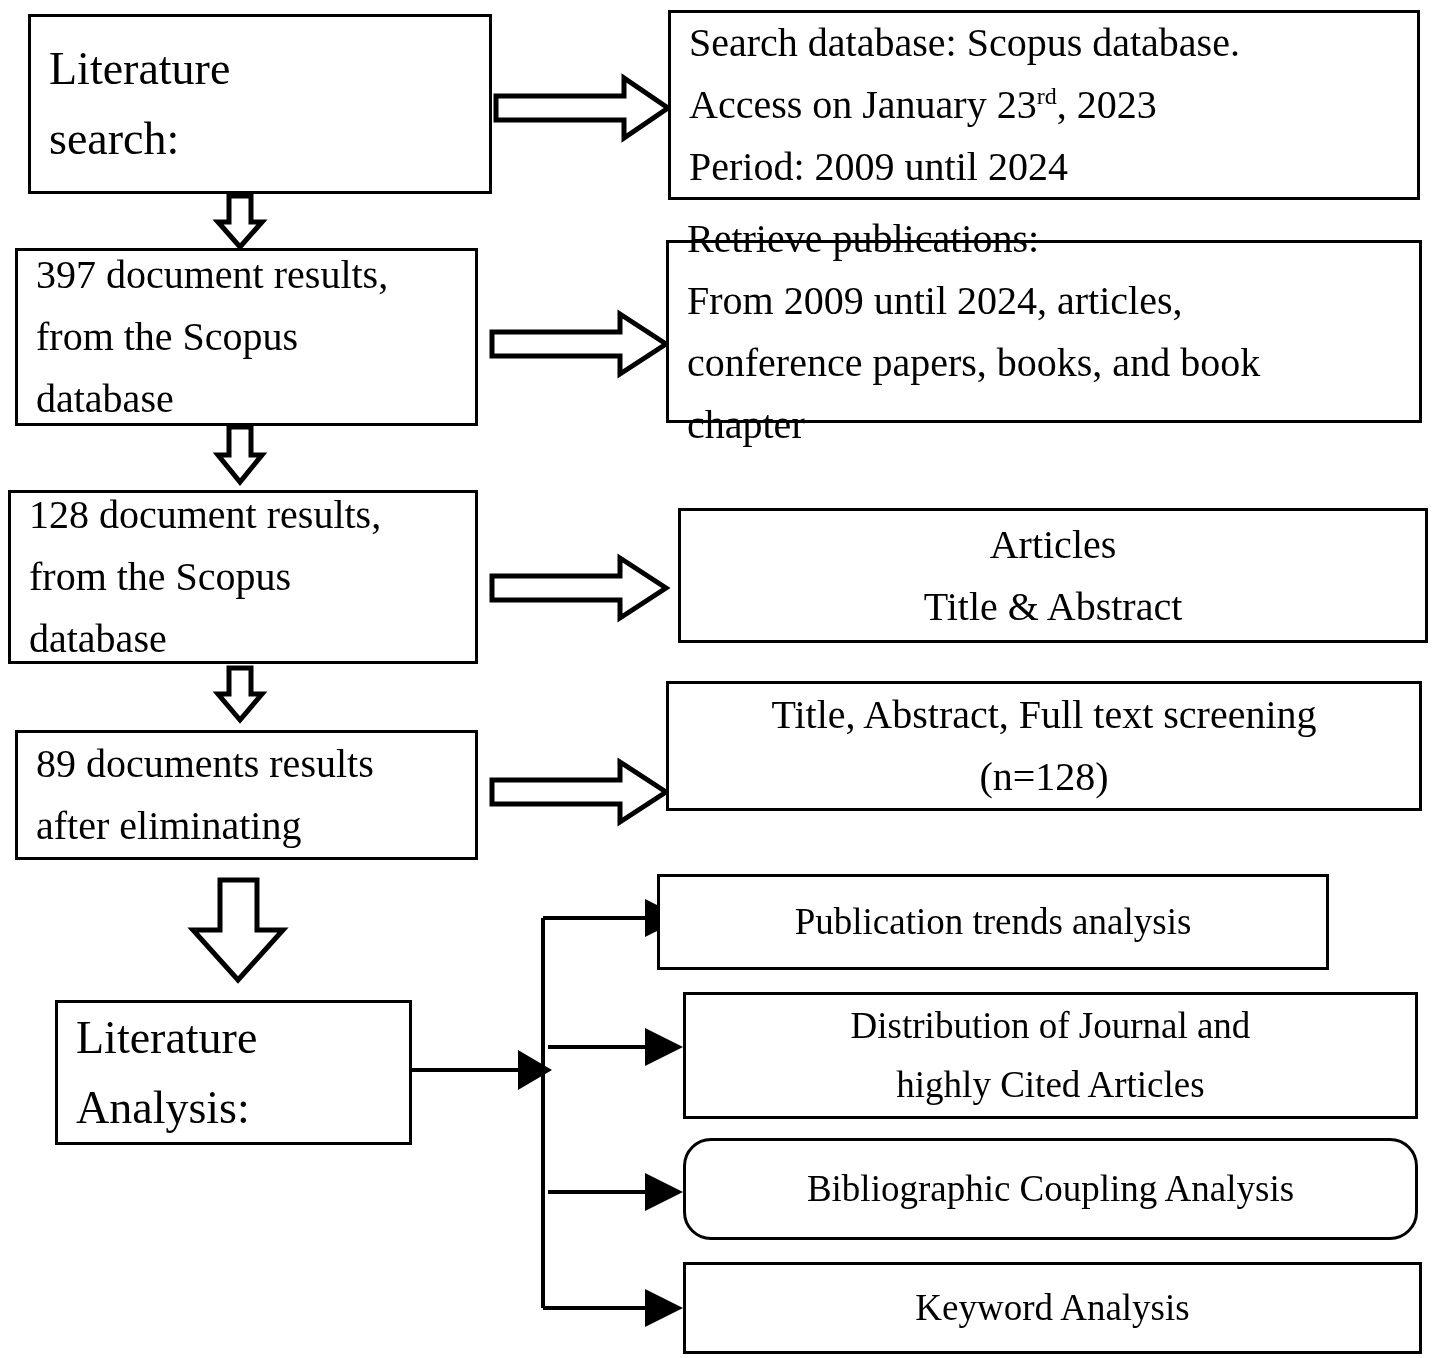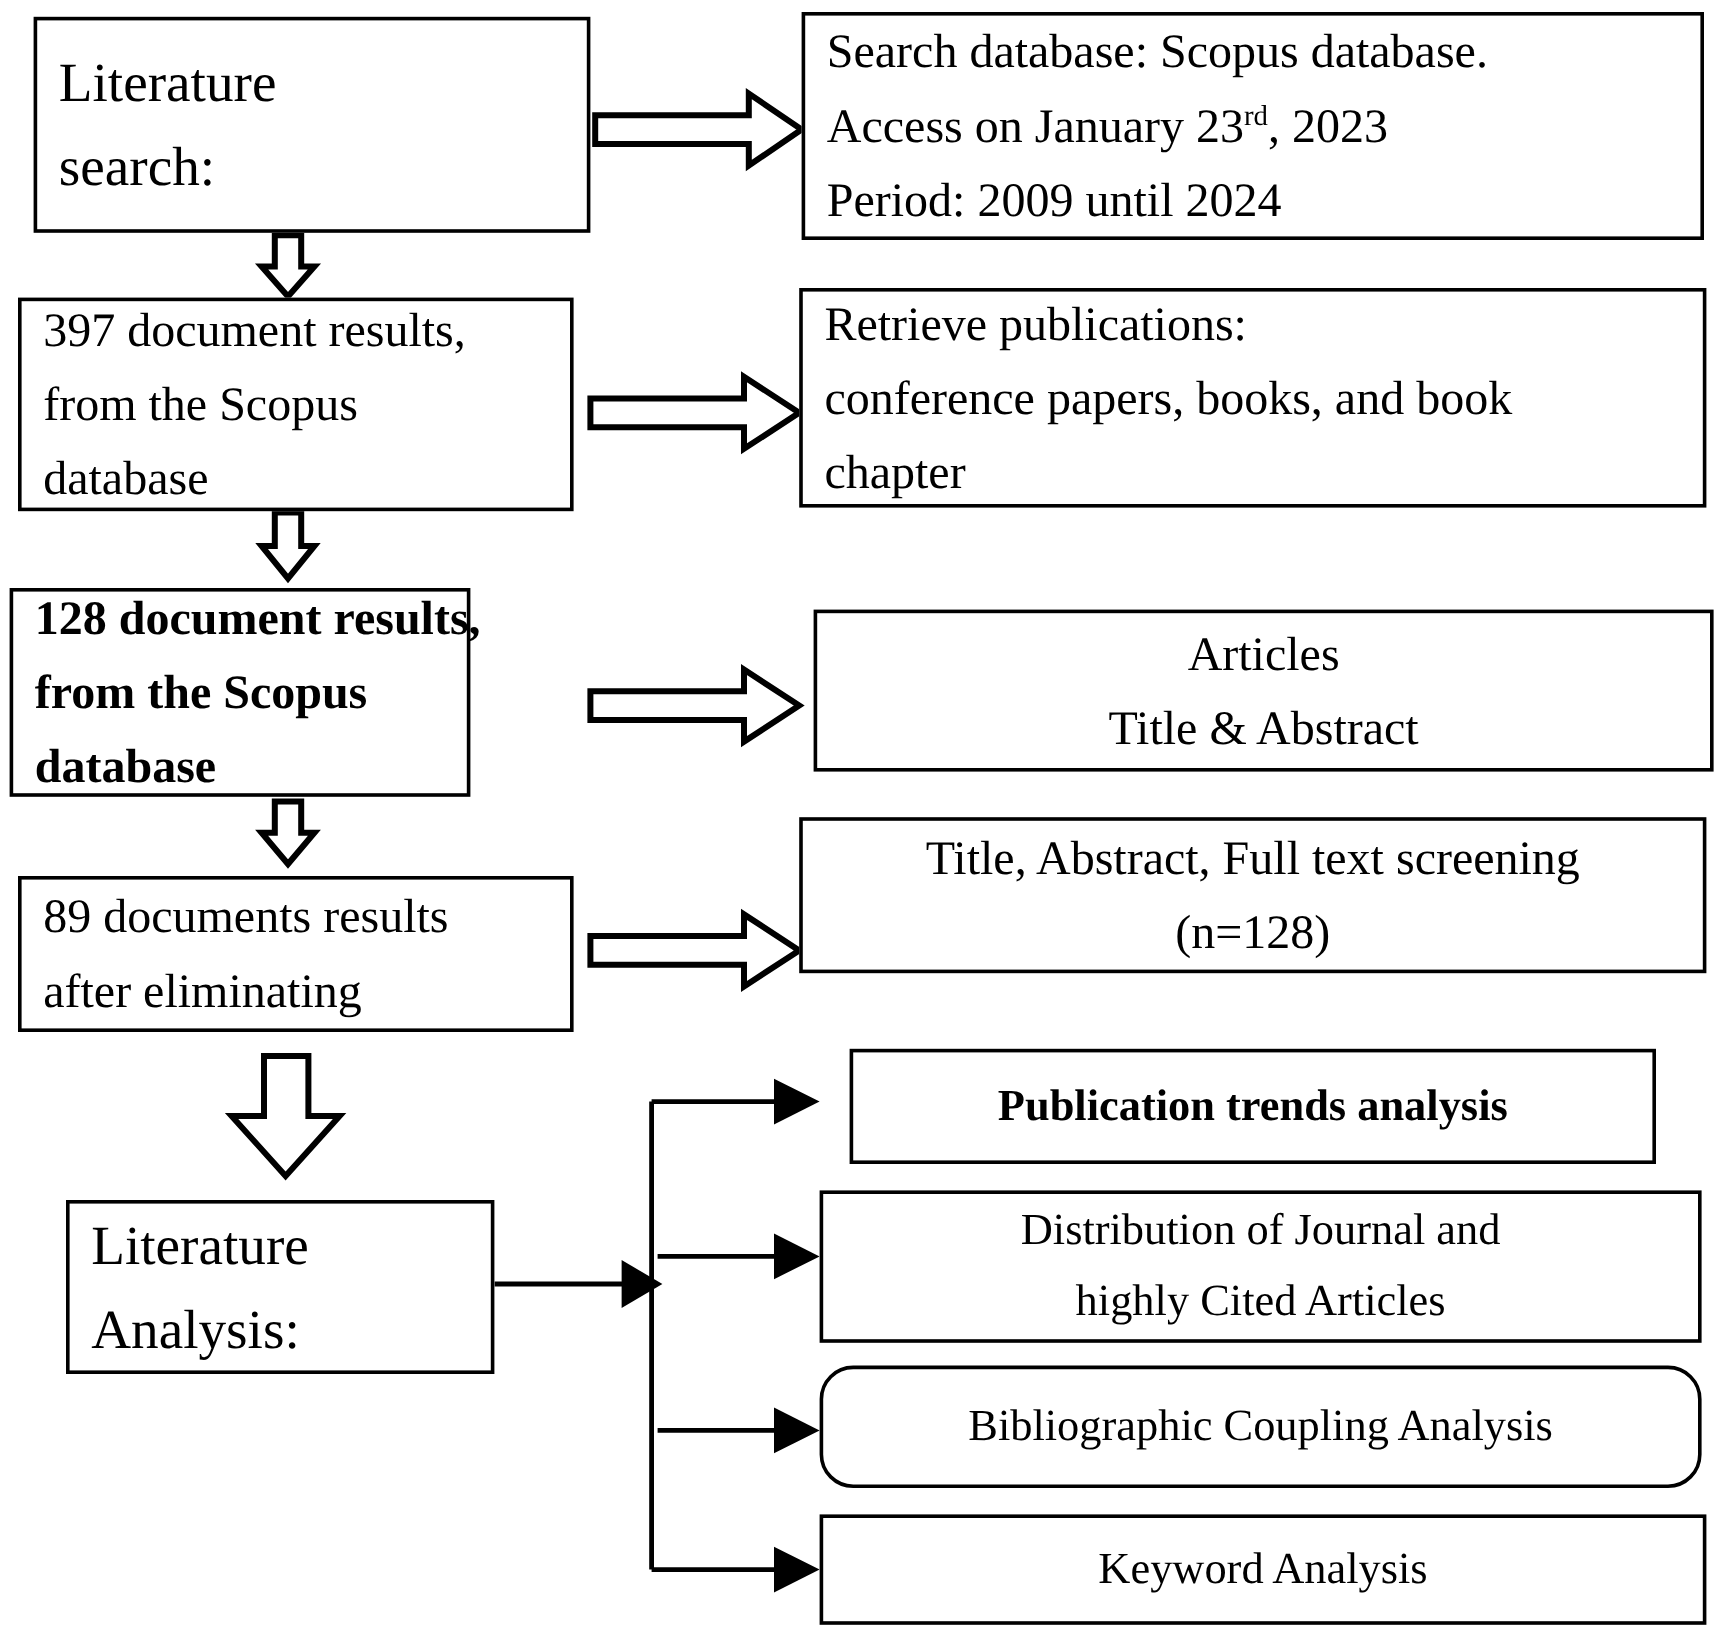--- a/index.html
+++ b/index.html
@@ -116,25 +116,26 @@
   </div>
 
   <div class="node align-left fs-med" style="left:15px; top:248px; width:463px; height:178px;">
     <span class="line">397 document results,</span>
     <span class="line">from the Scopus</span>
     <span class="line">database</span>
   </div>
 
   <div class="node align-left fs-med" style="left:666px; top:240px; width:756px; height:183px;">
     <span class="line">Retrieve publications:</span>
+    <span class="line">From 2009 until 2024, articles,</span>
     <span class="line">conference papers, books, and book</span>
     <span class="line">chapter</span>
   </div>
 
-  <div class="node align-left fs-med" style="left:8px; top:490px; width:384px; height:174px;font-weight:bold;">
+  <div class="node align-left fs-med" style="left:8px; top:490px; width:470px; height:174px;">
     <span class="line">128 document results,</span>
     <span class="line">from the Scopus</span>
     <span class="line">database</span>
   </div>
 
   <div class="node align-center fs-med" style="left:678px; top:508px; width:750px; height:135px;">
     <span class="line">Articles</span>
     <span class="line">Title &amp; Abstract</span>
   </div>
 
@@ -146,21 +147,21 @@
   <div class="node align-center fs-med" style="left:666px; top:681px; width:756px; height:130px;">
     <span class="line">Title, Abstract, Full text screening</span>
     <span class="line">(n=128)</span>
   </div>
 
   <div class="node align-left fs-big" style="left:55px; top:1000px; width:357px; height:145px;">
     <span class="line">Literature</span>
     <span class="line">Analysis:</span>
   </div>
 
-  <div class="node align-center fs-small" style="left:708px; top:874px; width:672px; height:96px;font-weight:bold;">
+  <div class="node align-center fs-small" style="left:657px; top:874px; width:672px; height:96px;">
     <span class="line">Publication trends analysis</span>
   </div>
 
   <div class="node align-center fs-small" style="left:683px; top:992px; width:735px; height:127px;">
     <span class="line">Distribution of Journal and</span>
     <span class="line">highly Cited Articles</span>
   </div>
 
   <div class="node align-center fs-small" style="left:683px; top:1138px; width:735px; height:102px;border-radius:28px;">
     <span class="line">Bibliographic Coupling Analysis</span>

